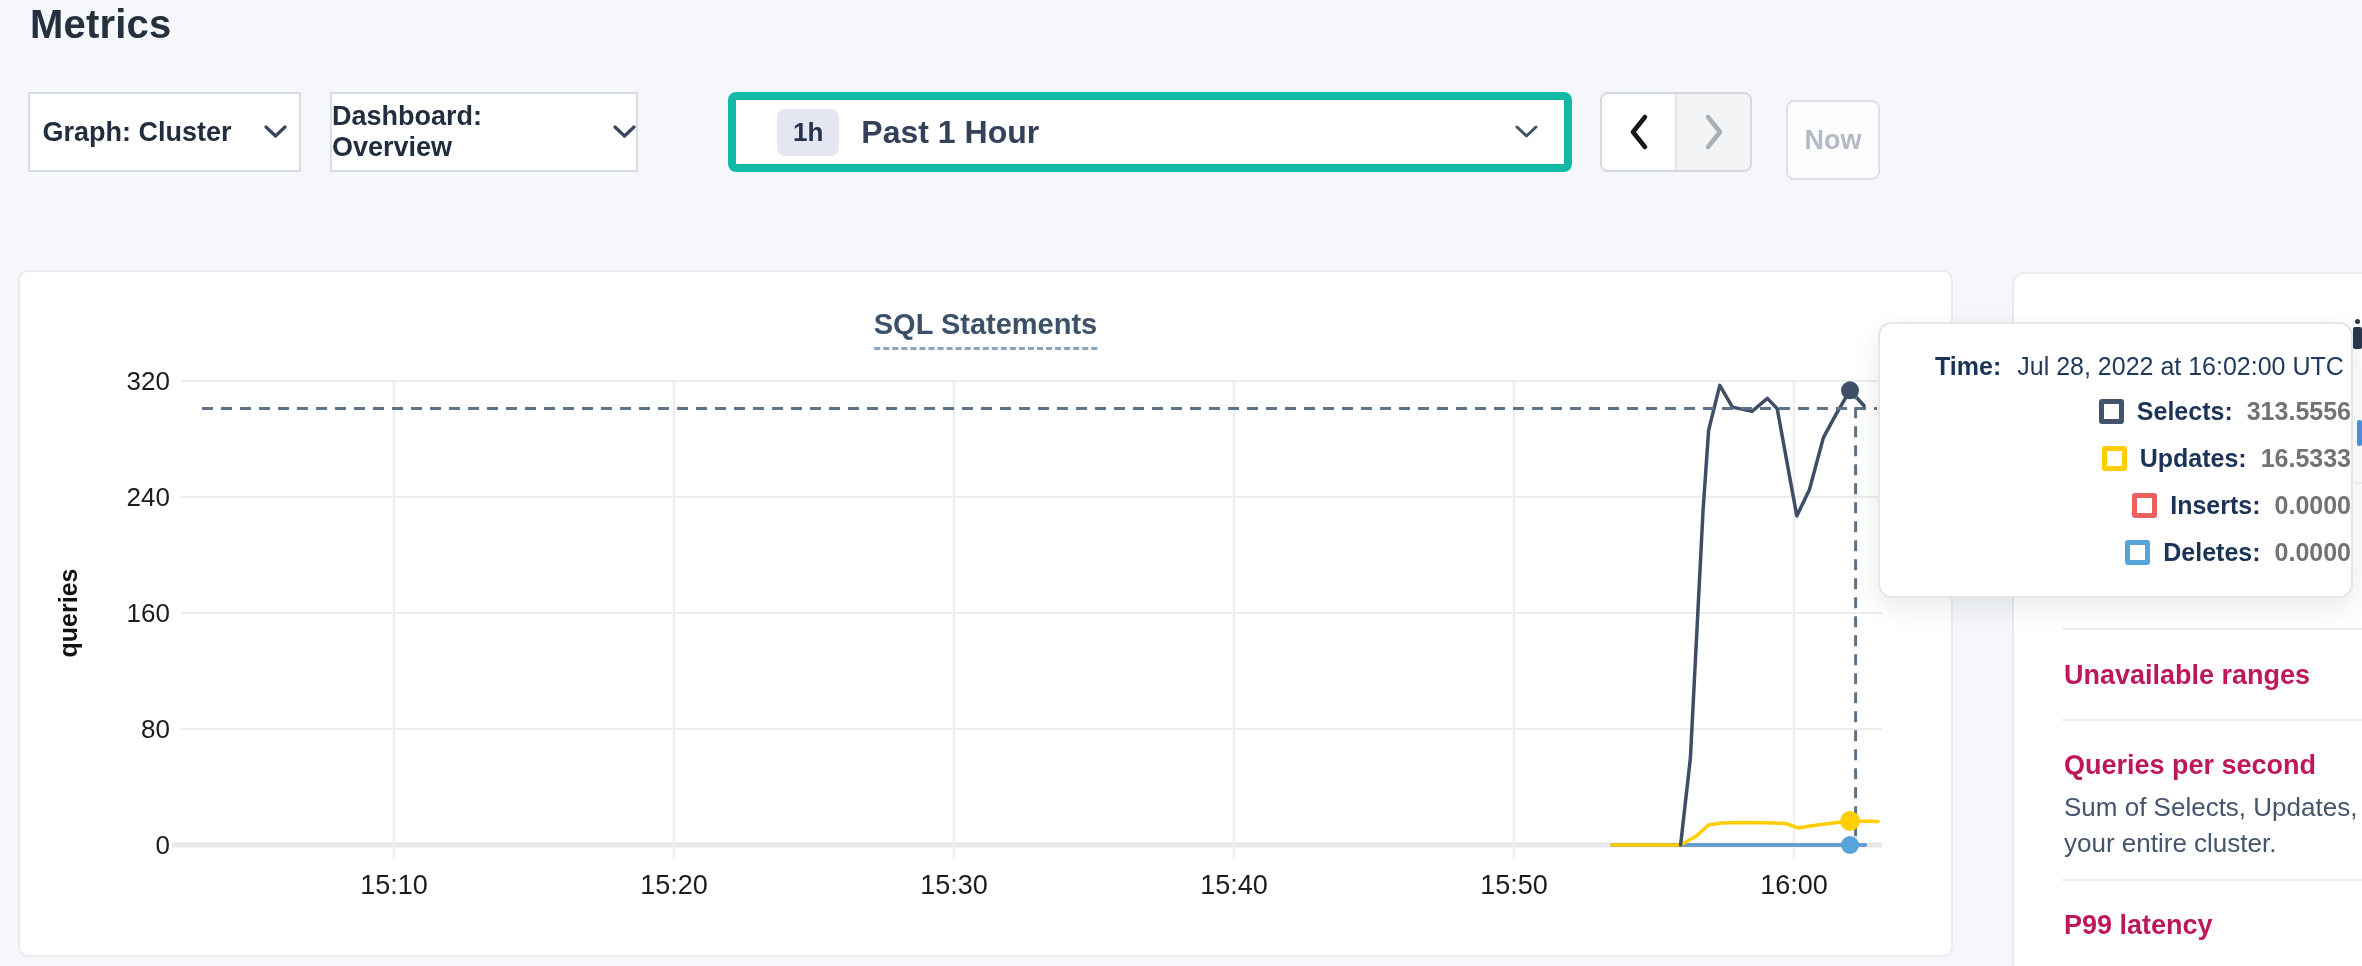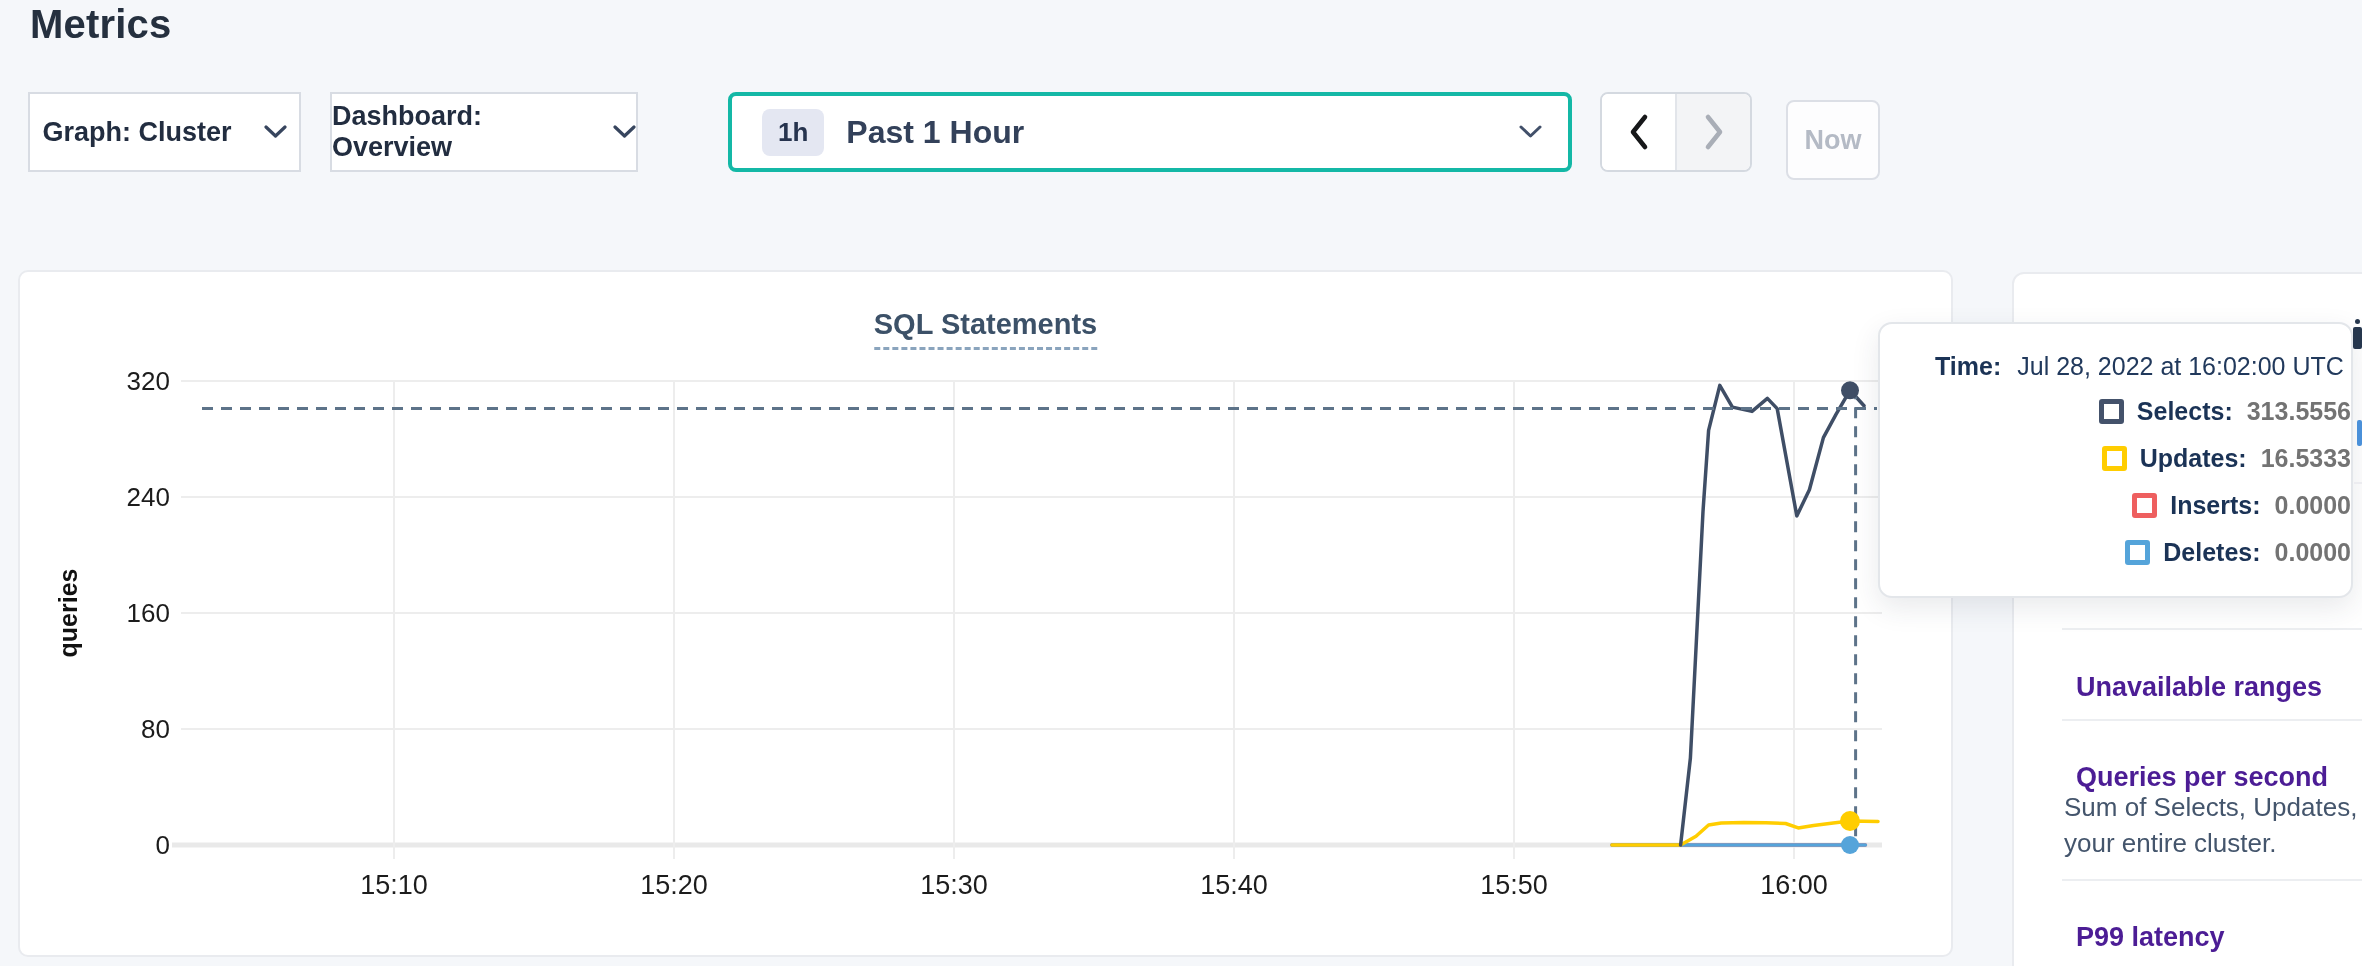--- a/index.html
+++ b/index.html
@@ -18,22 +18,22 @@
     position:absolute;top:92px;height:80px;box-sizing:border-box;
     background:#ffffff;border:2px solid #d8dce3;border-radius:0;
     display:flex;align-items:center;justify-content:center;gap:32px;
     font-size:27px;font-weight:700;color:#222d40;cursor:pointer;
   }
   #graph-dd{left:28px;width:273px;}
   #dashboard-dd{left:330px;width:308px;}
   .chev{flex:0 0 auto;}
   .timebox{
     position:absolute;top:92px;left:728px;width:844px;height:80px;box-sizing:border-box;
-    background:#fff;border:4px solid #14b8a6;border-radius:8px;
-    display:flex;align-items:center;cursor:pointer;
+    background:#fff;border:8px solid #14b8a6;border-radius:8px;
+    display:flex;align-items:center;cursor:pointer;padding-left:11px;
   }
   .time-badge{
     margin-left:30px;padding:8px 16px;border-radius:8px;
     background:#e4e7f2;color:#26334e;font-size:26px;font-weight:700;
   }
   .time-label{margin-left:22px;font-size:32px;font-weight:600;color:#33415a;flex:1;}
   .timebox .chev{margin-right:26px;}
   .nav-group{
     position:absolute;top:92px;left:1600px;width:152px;height:80px;box-sizing:border-box;
     border:2px solid #d4d9e0;border-radius:8px;overflow:hidden;display:flex;background:#fff;
@@ -56,21 +56,21 @@
     font-size:29px;font-weight:700;color:#3c5168;
     padding-bottom:6px;border-bottom:3px dashed #8aa4bd;cursor:help;white-space:nowrap;
   }
   #chart-svg{position:absolute;left:0;top:0;}
   
   .sidebar{
     position:absolute;left:2012px;top:272px;width:360px;height:700px;box-sizing:border-box;
     background:#fff;border:2px solid #e9ebef;border-radius:12px 0 0 0;overflow:hidden;
   }
   .sb-divider{position:absolute;left:48px;width:312px;height:2px;background:#eceef1;}
-  .sb-heading{position:absolute;left:50px;margin:12px;font-size:27px;font-weight:700;color:#4c1d95;white-space:nowrap;}
+  .sb-heading{position:absolute;left:50px;margin:0;font-size:27px;font-weight:700;color:#be185d;white-space:nowrap;}
   .sb-body{position:absolute;left:50px;margin:0;font-size:26px;font-weight:400;color:#44556c;white-space:nowrap;}
   
   .tooltip{
     position:absolute;left:1878px;top:322px;width:475px;height:276px;box-sizing:border-box;
     background:#fff;border:2px solid #e3e6ea;border-radius:14px;
     box-shadow:0 10px 28px rgba(40,50,70,.10);
     padding:20px 0 0 27px;z-index:20;
   }
   .tt-time{height:44px;display:flex;align-items:center;padding-left:28px;
     font-size:25px;color:#1b3356;}

